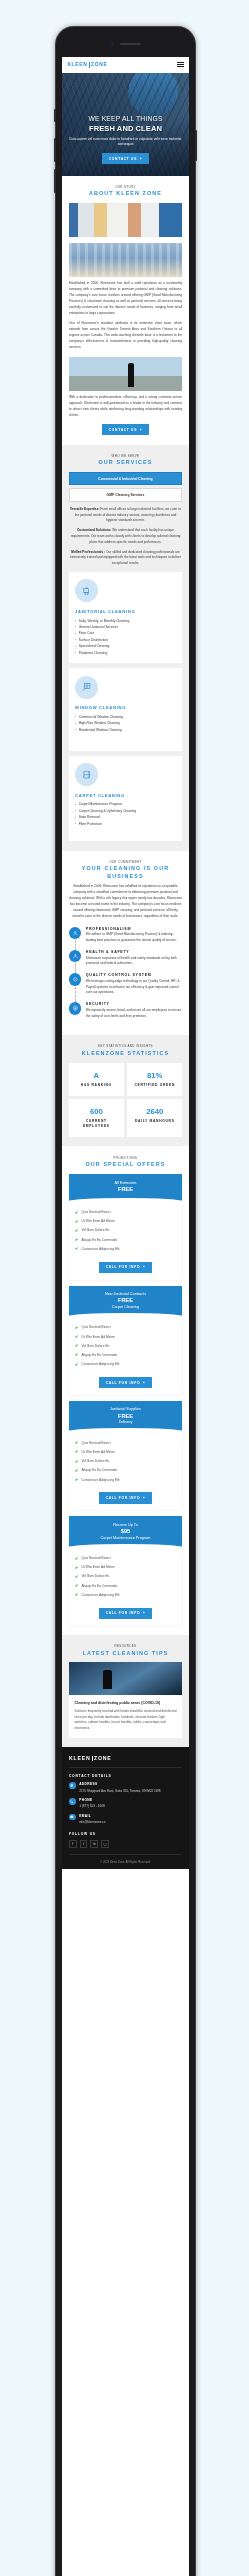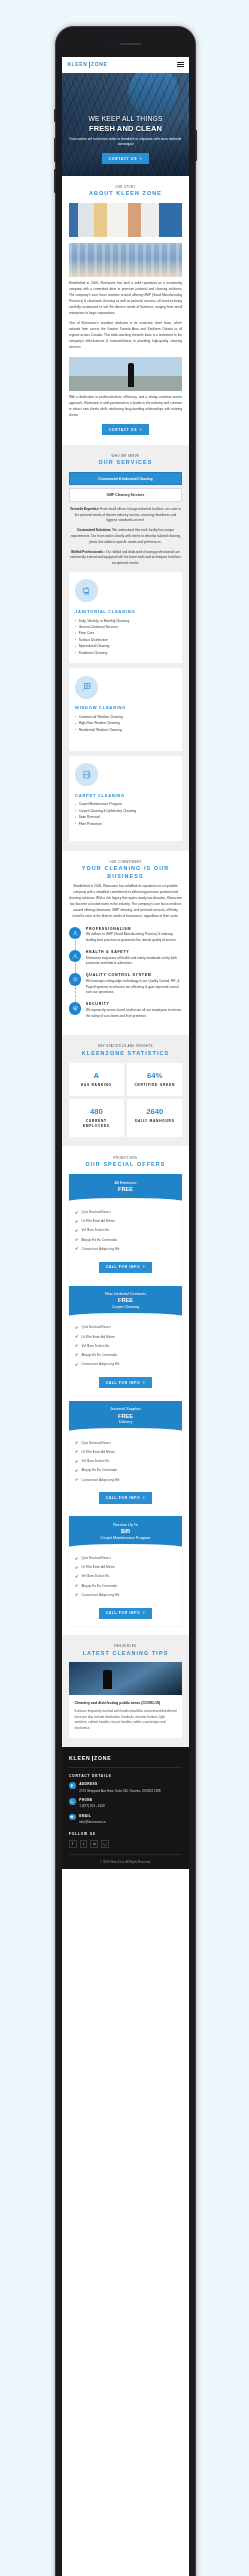--- a/index.html
+++ b/index.html
@@ -381,25 +381,25 @@
 
     <div class="section grey">
       <div class="eyebrow">KEY STATISTICS AND INSIGHTS</div>
       <div class="sec-title">KLEENZONE STATISTICS</div>
       <div class="stats">
         <div class="stat">
           <div class="num">A</div>
           <div class="lbl">H&amp;S RANKING</div>
         </div>
         <div class="stat">
-          <div class="num">64%</div>
+          <div class="num">81%</div>
           <div class="lbl">CERTIFIED GREEN</div>
         </div>
         <div class="stat">
-          <div class="num">480</div>
+          <div class="num">600</div>
           <div class="lbl">CURRENT EMPLOYEES</div>
         </div>
         <div class="stat">
           <div class="num">2640</div>
           <div class="lbl">DAILY MANHOURS</div>
         </div>
       </div>
     </div>
 
     <div class="section">

